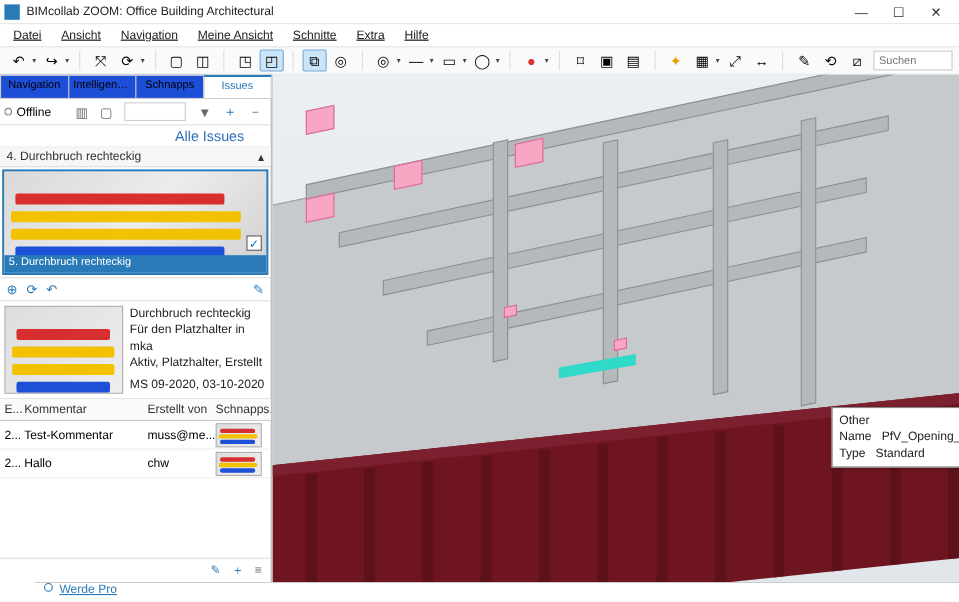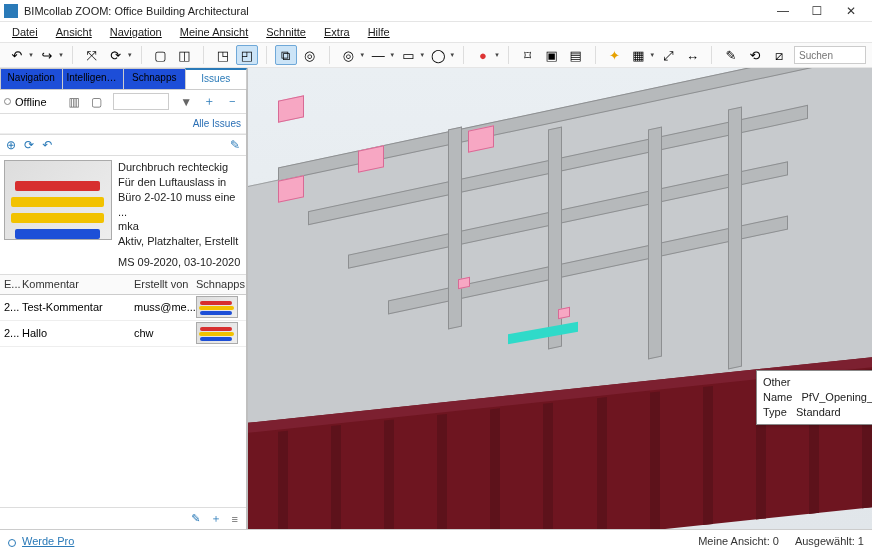--- a/index.html
+++ b/index.html
@@ -35,21 +35,21 @@
 .ptab { flex: 1; border: 1px solid #ccc; border-bottom: none; margin-right: -1px; padding: 3px 4px; background: #1d4ed8; font-size: 10px; white-space: nowrap; overflow: hidden; text-overflow: ellipsis; text-align: center; }
 .ptab.active { background: #fff; border-top: 2px solid #2a7ab8; color: #2a7ab8; }
 
 
 .ptools { height: 24px; display: flex; align-items: center; gap: 11px; padding: 2px 4px; border-bottom: 1px solid #ddd; }
 .ptools .status { display: flex; align-items: center; gap: 4px; font-size: 10px; }
 .dot { width: 7px; height: 7px; border-radius: 50%; border: 1px solid #888; }
 .ptools input { width: 56px; height: 17px; border: 1px solid #ccc; padding: 0 3px; font-size:10px; }
 .pbtn { width: 18px; height: 18px; display: flex; align-items: center; justify-content: center; font-size: 12px; color: #2a7ab8; }
 .pbtn.gray { color: #666; }
-.filterline { height: 20px; display: flex; align-items: center; justify-content: flex-end; padding: 2px 5px; font-size: 10px; color: #2a6fb5; border-bottom: 1px solid #eee; }
+.filterline { height: 20px; display: flex; align-items: center; justify-content: flex-end; padding: 2px 24px; font-size: 13px; color: #2a6fb5; border-bottom: 1px solid #eee; }
 
 
 .issues { flex: 0 0 auto; }
 .issue-header { height: 18px; padding: 2px 6px; background: #f6f6f6; border-bottom: 1px solid #ddd; font-size: 10px; color: #333; display:flex; justify-content:space-between; }
 .issue-card { position: relative; height: 96px; border: 2px solid #2a7ab8; margin: 2px; }
 .issue-thumb { width: 100%; height: 100%; background: linear-gradient(135deg,#d9d9d9 0%,#ececec 50%,#d0d0d0 100%); position: relative; overflow: hidden; }
 .tube { position:absolute; height:10px; border-radius:2px; }
 .tube.red { background:#d72f2f; top:20px; left:10px; width:80%; }
 .tube.yel1 { background:#f2c200; top:36px; left:6px; width:88%; }
 .tube.yel2 { background:#f2c200; top:52px; left:6px; width:88%; }
@@ -85,21 +85,21 @@
 .floor { position:absolute; background:#c7cacd; border-top:1px solid #9da0a2; transform:skewY(-12deg); }
 .balustrade { position:absolute; bottom:-10px; left:-10px; right:-30px; height:150px; background:#6e1520; transform:skewY(-6deg); }
 .balustrade .rail { position:absolute; top:0; left:0; right:0; height:10px; background:#7c2030; }
 .baluster { position:absolute; bottom:0; width:10px; top:12px; background:#5d121b; }
 .pinkbox { position:absolute; width:26px; height:22px; background:#f7a7c3; border:1px solid #d76a95; transform:skewY(-12deg); }
 .tealbar { position:absolute; width:70px; height:10px; background:#2fdac9; transform:skewY(-10deg); }
 
 .tooltip { position:absolute; left:508px; top:302px; background:#fff; border:1px solid #888; padding:4px 6px; font-size:10px; color:#222; line-height:1.35; box-shadow:1px 1px 3px rgba(0,0,0,.2); }
 
 
-.statusbar { height:18px; border-top:1px solid #ccc; display:flex; align-items:flex-end; padding:0 8px; font-size:10px; color:#333; }
+.statusbar { height:18px; border-top:1px solid #ccc; display:flex; align-items:flex-start; padding:0 8px; font-size:10px; color:#333;margin-left:32px; }
 .statusbar .link { color:#2a7ab8; text-decoration:underline; }
 .statusbar .right { margin-left:auto; display:flex; gap:16px; }
 </style>
 </head>
 <body>
 
 <div class="titlebar">
   <div class="app-icon"></div>
   <div class="title">BIMcollab ZOOM: Office Building Architectural</div>
   <div class="win-btn">—</div>
@@ -255,40 +255,55 @@
       <span class="pbtn gray">▥</span>
       <span class="pbtn gray">▢</span>
       <input style="">
       <span class="pbtn gray">▼</span>
       <span class="pbtn">＋</span>
       <span class="pbtn">－</span>
       <span class="pbtn gray">≡</span>
     </div>
     <div class="filterline">Alle Issues</div>
 
+    <div class="issues">
+      <div class="issue-header">
+        <span>4. Durchbruch rechteckig</span>
+        <span>▴</span>
+      </div>
+      <div class="issue-card">
+        <div class="issue-thumb">
+          <div class="tube red"></div>
+            <div class="tube yel1"></div>
+            <div class="tube yel2"></div>
+            <div class="tube blue"></div>
+        </div>
+        <div class="check">✓</div>
+        <div class="caption">5. Durchbruch rechteckig</div>
+      </div>
+    </div>
 
     <div class="pstrip">
       <span>⊕</span>
       <span>⟳</span>
       <span>↶</span>
       <div style="flex:1"></div>
       <span>✎</span>
     </div>
 
     <div class="detail">
       <div class="detail-thumb">
         <div class="tube red"></div>
           <div class="tube yel1"></div>
           <div class="tube yel2"></div>
           <div class="tube blue"></div>
       </div>
       <div class="detail-info">
         <div>Durchbruch rechteckig</div>
-        <div>Für den Luftauslass in</div>
-        <div>Büro 2-02-10 muss eine ...</div>
+        <div>Für den Platzhalter in</div>
         <div>mka</div>
         <div>Aktiv, Platzhalter, Erstellt</div>
         <div style="height:6px"></div>
         <div>MS 09-2020, 03-10-2020</div>
       </div>
     </div>
 
     <div class="ctable">
       <div class="crow header">
         <div>E...</div>
@@ -363,17 +378,13 @@
       <div>Other</div>
       <div style="white-space:pre">Name   PfV_Opening_Rect:Standard:1760122</div>
       <div style="white-space:pre">Type   Standard</div>
     </div>
   </div>
 </div>
 
 <div class="statusbar">
   <span style="display:inline-block;width:8px;height:8px;border:1px solid #2a7ab8;border-radius:50%;margin-right:6px;"></span>
   <span class="link">Werde Pro</span>
-  <div class="right">
-    <span>Meine Ansicht: 0</span>
-    <span>Ausgewählt: 1</span>
-  </div>
 </div>
 
 </body></html>

